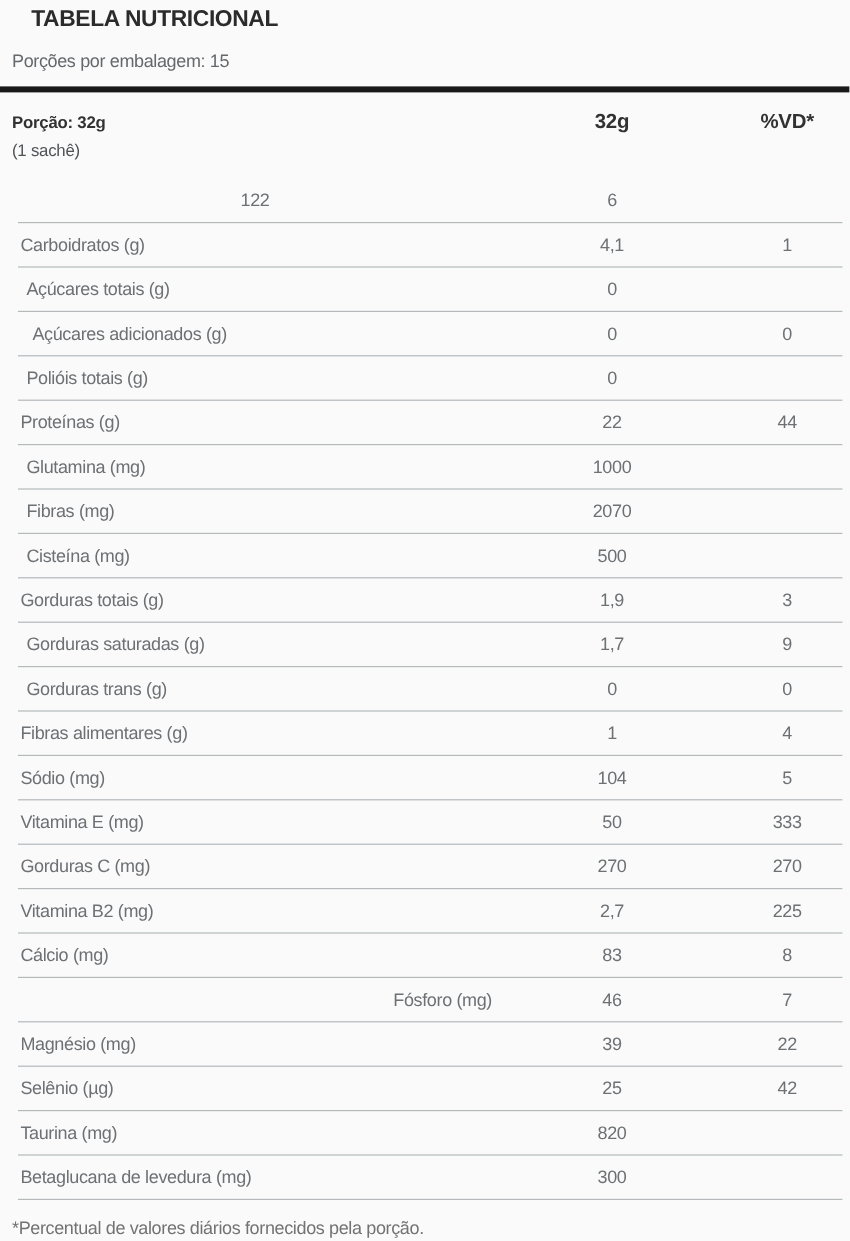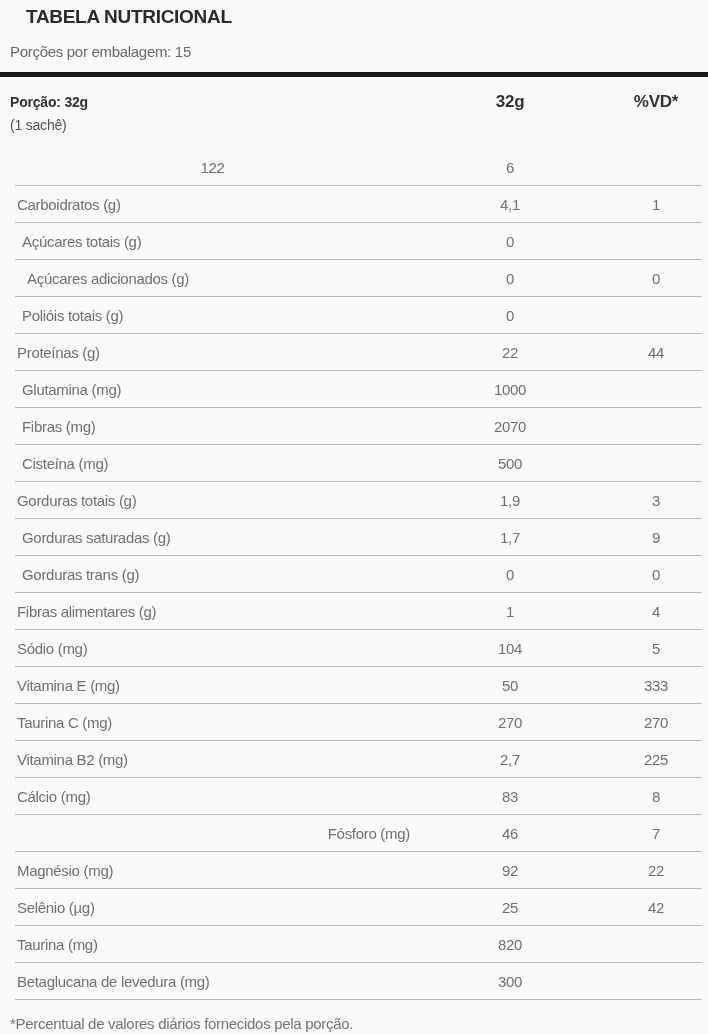--- a/index.html
+++ b/index.html
@@ -175,42 +175,42 @@
         <div class="label" style="padding-left: 2px;">Sódio (mg)</div>
         <div class="amount">104</div>
         <div class="dv">5</div>
       </div>
       <div class="row">
         <div class="label" style="padding-left: 2px;">Vitamina E (mg)</div>
         <div class="amount">50</div>
         <div class="dv">333</div>
       </div>
       <div class="row">
-        <div class="label" style="padding-left: 2px;">Taurina C (mg)</div>
+        <div class="label" style="padding-left: 2px;">Gorduras C (mg)</div>
         <div class="amount">270</div>
         <div class="dv">270</div>
       </div>
       <div class="row">
         <div class="label" style="padding-left: 2px;">Vitamina B2 (mg)</div>
         <div class="amount">2,7</div>
         <div class="dv">225</div>
       </div>
       <div class="row">
         <div class="label" style="padding-left: 2px;">Cálcio (mg)</div>
         <div class="amount">83</div>
         <div class="dv">8</div>
       </div>
       <div class="row">
         <div class="label" style="padding-left: 2px; text-align: right;">Fósforo (mg)</div>
         <div class="amount">46</div>
         <div class="dv">7</div>
       </div>
       <div class="row">
         <div class="label" style="padding-left: 2px;">Magnésio (mg)</div>
-        <div class="amount">92</div>
+        <div class="amount">39</div>
         <div class="dv">22</div>
       </div>
       <div class="row">
         <div class="label" style="padding-left: 2px;">Selênio (µg)</div>
         <div class="amount">25</div>
         <div class="dv">42</div>
       </div>
       <div class="row">
         <div class="label" style="padding-left: 2px;">Taurina (mg)</div>
         <div class="amount">820</div>

